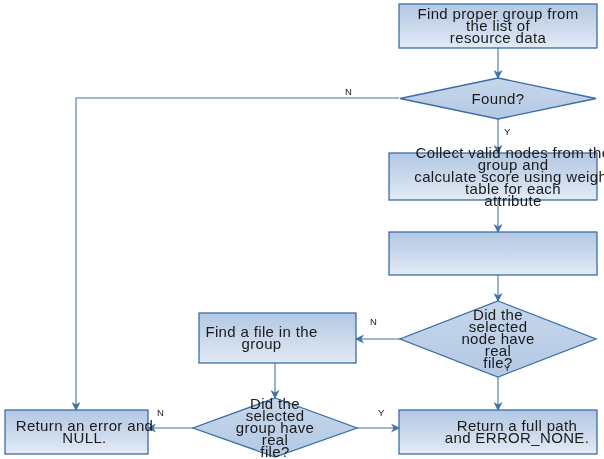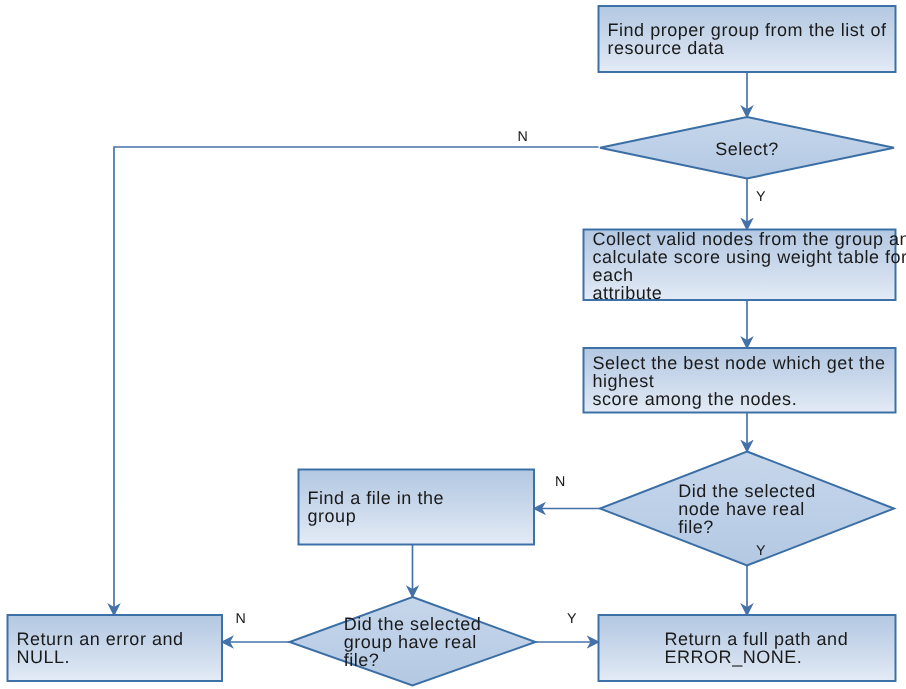--- a/index.html
+++ b/index.html
@@ -20,23 +20,23 @@
     left: 0;
     top: 0;
     width: 604px;
     height: 459px;
   }
   .node-text {
     position: absolute;
     display: flex;
     align-items: center;
     justify-content: center;
-    text-align: left;
+    text-align: center;
     color: #1a1a1a;
-    font-size: 12px;
+    font-size: 15px;
     line-height: 12px;
     letter-spacing: 0.35px;
     pointer-events: none;
     white-space: pre-line;
     padding: 0 6px;
     box-sizing: border-box;
   }
   .edge-label {
     position: absolute;
     color: #1a1a1a;
@@ -105,28 +105,26 @@
     <polygon points="275,398 357,428 275,457 193,428" fill="url(#diamondGrad)" stroke="#3a6ea5" stroke-width="1.3"></polygon>
 
     <rect x="5" y="410" width="143" height="44" fill="url(#shapeGrad)" stroke="#3a6ea5" stroke-width="1.3"></rect>
 
     <rect x="399" y="410" width="198" height="44" fill="url(#shapeGrad)" stroke="#3a6ea5" stroke-width="1.3"></rect>
   </svg>
 
   <div class="node-text" style="left:399px; top:4px; width:198px; height:44px;">Find proper group from the list of
 resource data</div>
 
-  <div class="node-text" style="left:440px; top:78px; width:116px; height:41px;">Select?</div>
+  <div class="node-text" style="left:440px; top:78px; width:116px; height:41px;">Found?</div>
 
   <div class="node-text" style="left:389px; top:153px; width:248px; height:47px;">Collect valid nodes from the group and
 calculate score using weight table for each
 attribute</div>
 
-  <div class="node-text" style="left:389px; top:232px; width:208px; height:43px;">Select the best node which get the highest
-score among the nodes.</div>
 
   <div class="node-text" style="left:440px; top:306px; width:116px; height:66px;">Did the selected
 node have real
 file?</div>
 
   <div class="node-text" style="left:199px; top:313px; width:125px; height:50px;">Find a file in the group</div>
 
   <div class="node-text" style="left:217px; top:401px; width:116px; height:54px;">Did the selected
 group have real
 file?</div>

